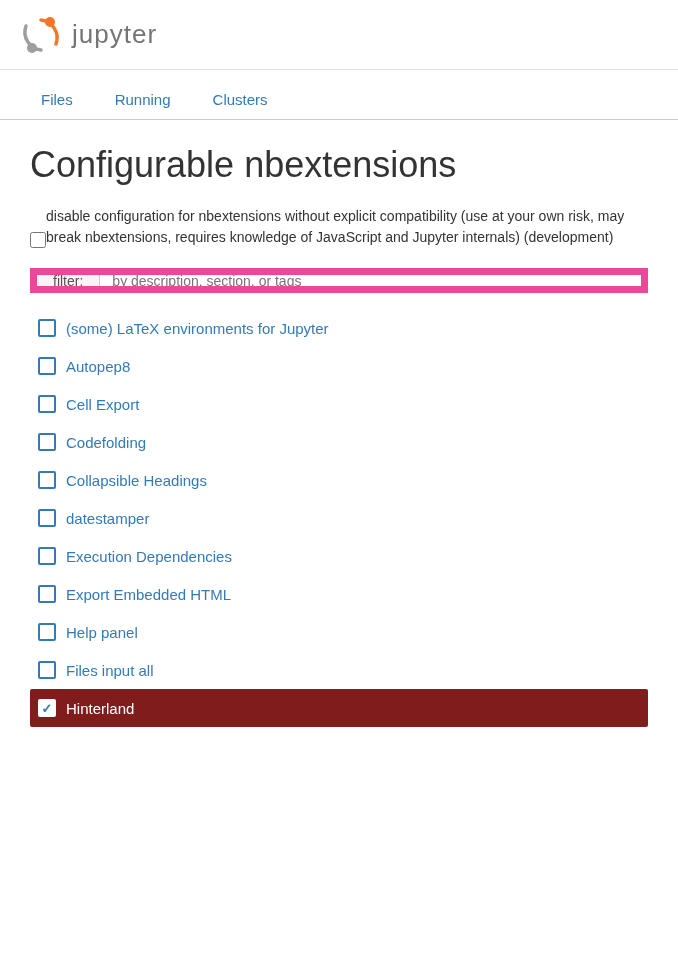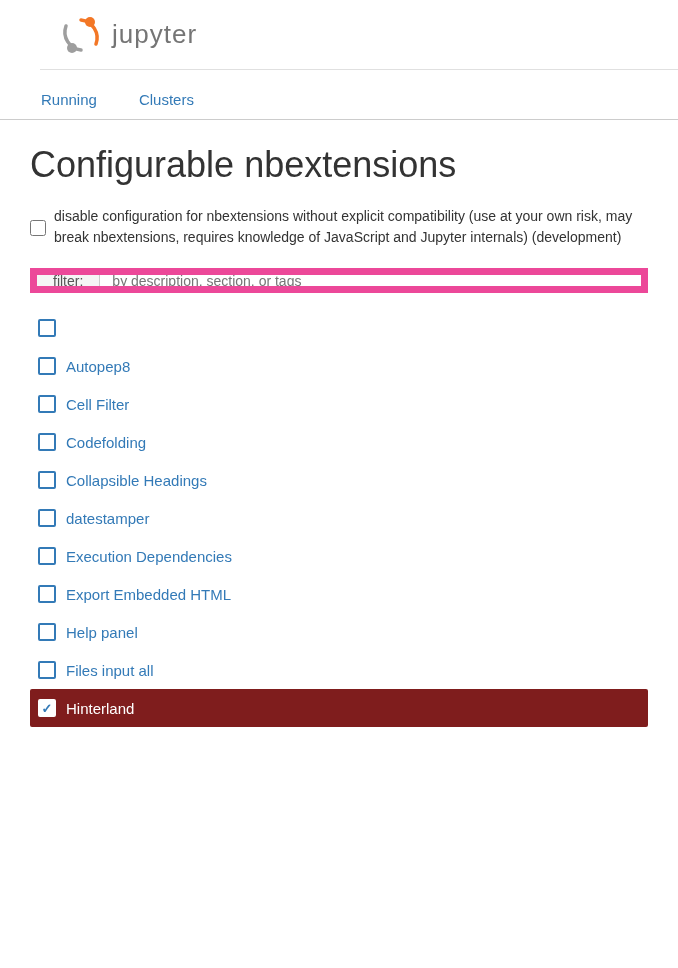--- a/index.html
+++ b/index.html
@@ -16,21 +16,20 @@
       width: 678px;
       min-height: 968px;
     }
 
     
     .header {
       display: flex;
       padding: 12px 20px;
       border-bottom: 1px solid #e0e0e0;
       height: 70px;
-      margin-left: 40px;
     }
 
     .logo-container {
       display: flex;
       align-items: center;
       gap: 10px;
     }
 
     .logo-icon {
       width: 42px;
@@ -77,22 +76,21 @@
 
     .page-title {
       font-size: 36px;
       font-weight: 400;
       color: #333;
       margin-bottom: 20px;
     }
 
     .disable-config-row {
       display: flex;
-      align-items: center;
-      gap: 8px;
+      align-items: flex-end;
       margin-bottom: 20px;
       font-size: 14px;
       color: #333;
     }
 
     .disable-config-row input[type="checkbox"] {
       margin-top: 2px;
       width: 16px;
       height: 16px;
       flex-shrink: 0;
@@ -192,48 +190,50 @@
       <circle cx="30" cy="8" r="5" fill="#F37726"></circle>
       <circle cx="12" cy="34" r="5" fill="#9E9E9E"></circle>
       <path d="M 21 6 A 18 18 0 0 1 36 30" stroke="#F37726" stroke-width="3.5" fill="none" stroke-linecap="round"></path>
       <path d="M 21 36 A 18 18 0 0 1 6 12" stroke="#9E9E9E" stroke-width="3.5" fill="none" stroke-linecap="round"></path>
     </svg>
     <span class="logo-text">jupyter</span>
   </div>
 </div>
 
 <div class="tabs-container">
+  <a class="tab">Files</a>
   <a class="tab">Running</a>
   <a class="tab">Clusters</a>
 </div>
 
 <div class="main-content">
   <h1 class="page-title">Configurable nbextensions</h1>
 
   <div class="disable-config-row">
     <input type="checkbox" style="">
     <span class="disable-config-text">disable configuration for nbextensions without explicit compatibility (use at your own risk, may break nbextensions, requires knowledge of JavaScript and Jupyter internals) (development)</span>
   </div>
 
   <div class="filter-row">
     <div class="filter-label">filter:</div>
     <input class="filter-input" type="text" placeholder="by description, section, or tags" style="">
   </div>
 
   <ul class="extension-list">
     <li class="extension-item">
       <div class="ext-checkbox"></div>
+      <span class="ext-name">(some) LaTeX environments for Jupyter</span>
     </li>
     <li class="extension-item">
       <div class="ext-checkbox"></div>
       <span class="ext-name">Autopep8</span>
     </li>
     <li class="extension-item">
       <div class="ext-checkbox"></div>
-      <span class="ext-name">Cell Filter</span>
+      <span class="ext-name">Cell Export</span>
     </li>
     <li class="extension-item">
       <div class="ext-checkbox"></div>
       <span class="ext-name">Codefolding</span>
     </li>
     <li class="extension-item">
       <div class="ext-checkbox"></div>
       <span class="ext-name">Collapsible Headings</span>
     </li>
     <li class="extension-item">

